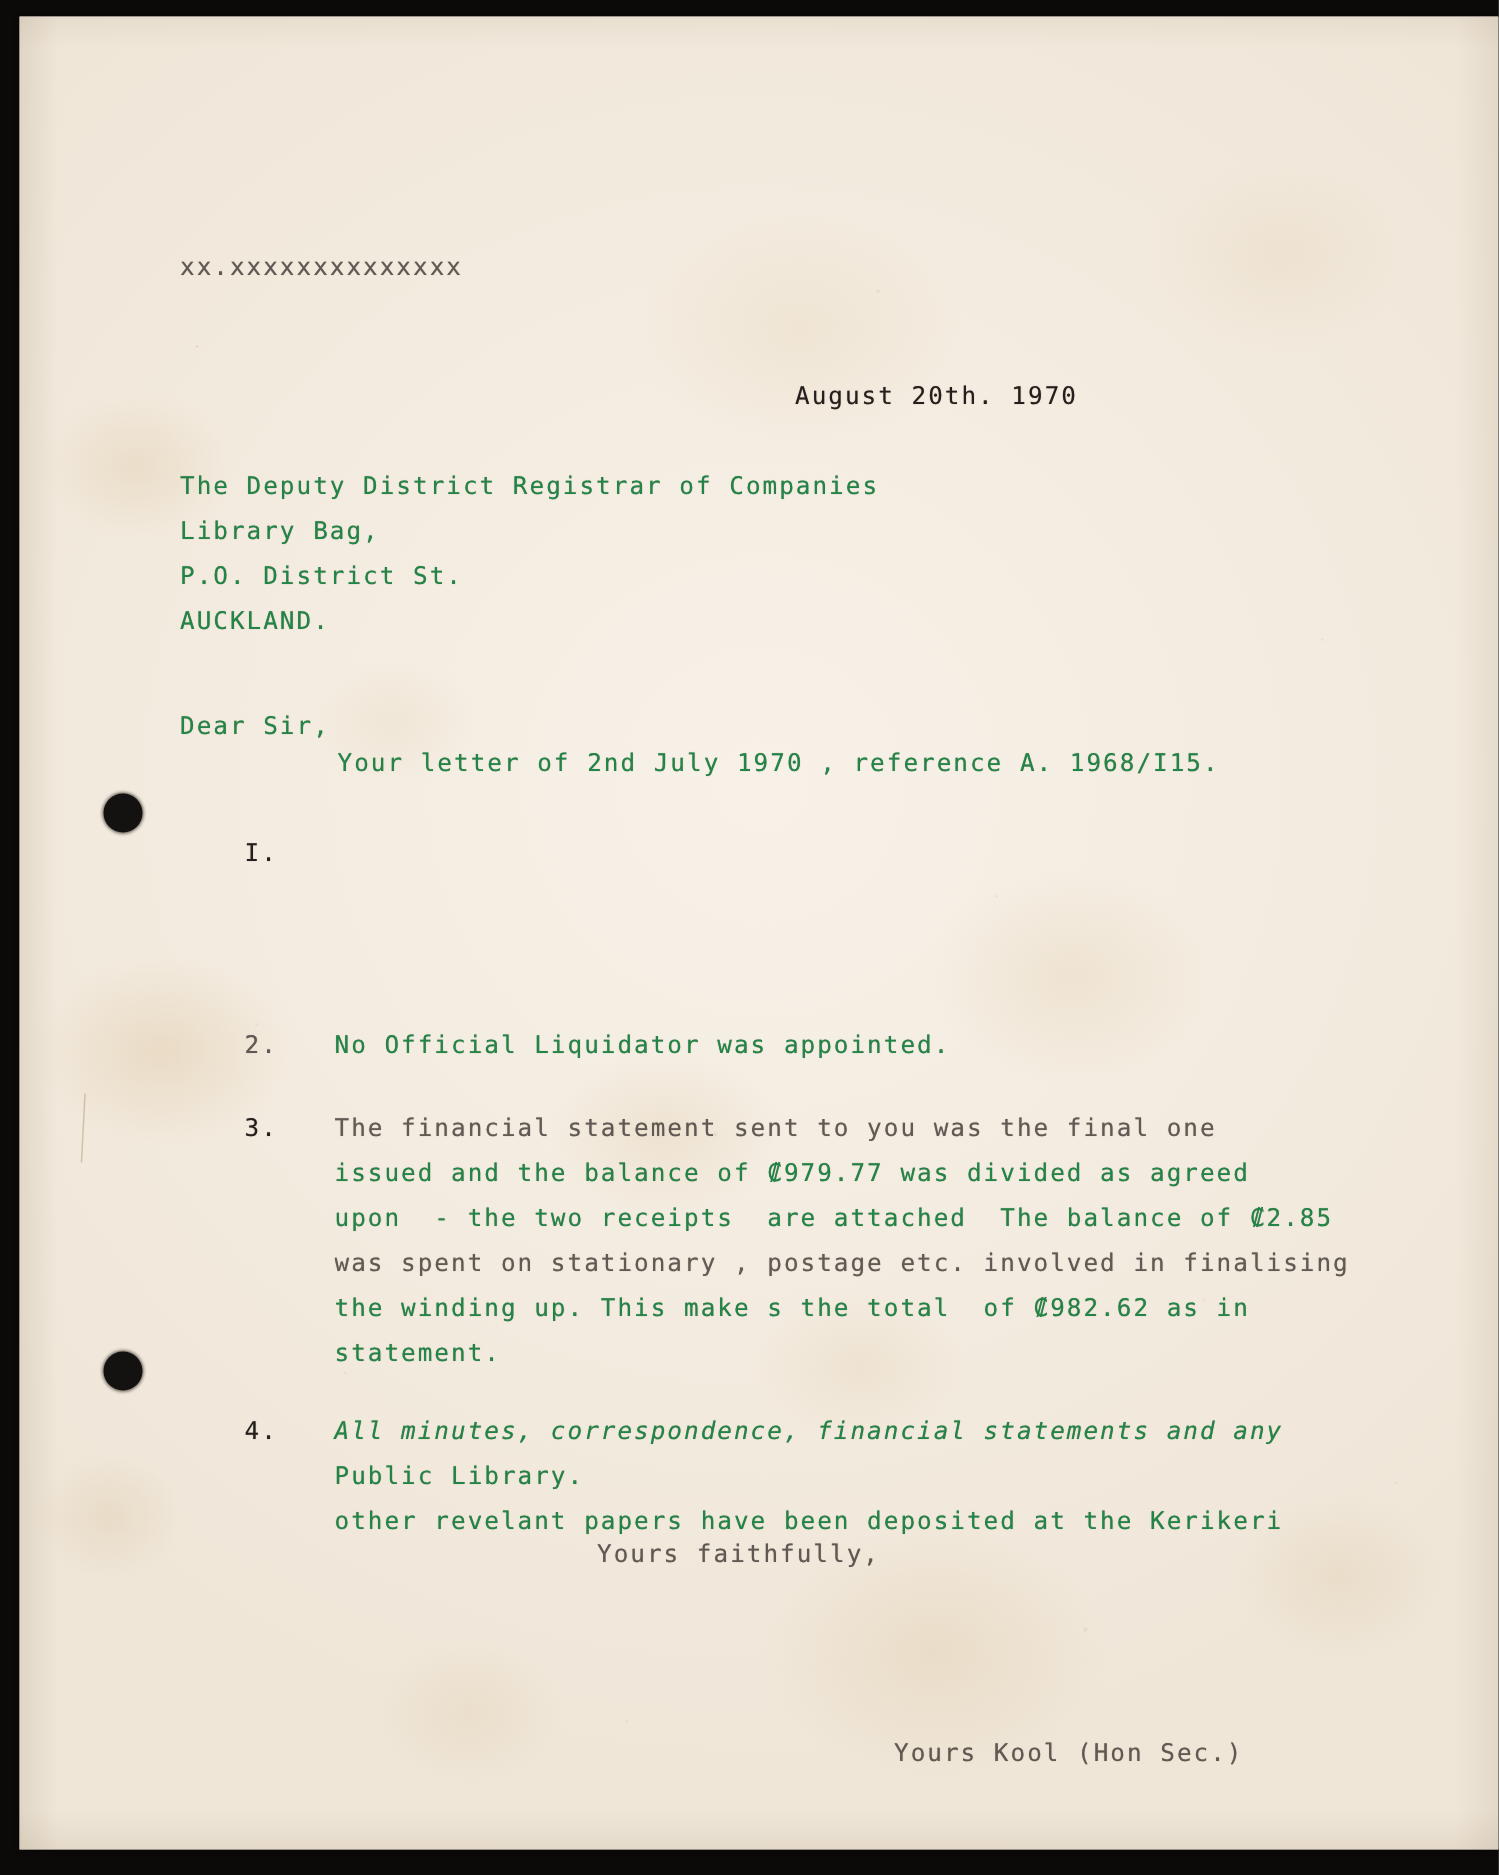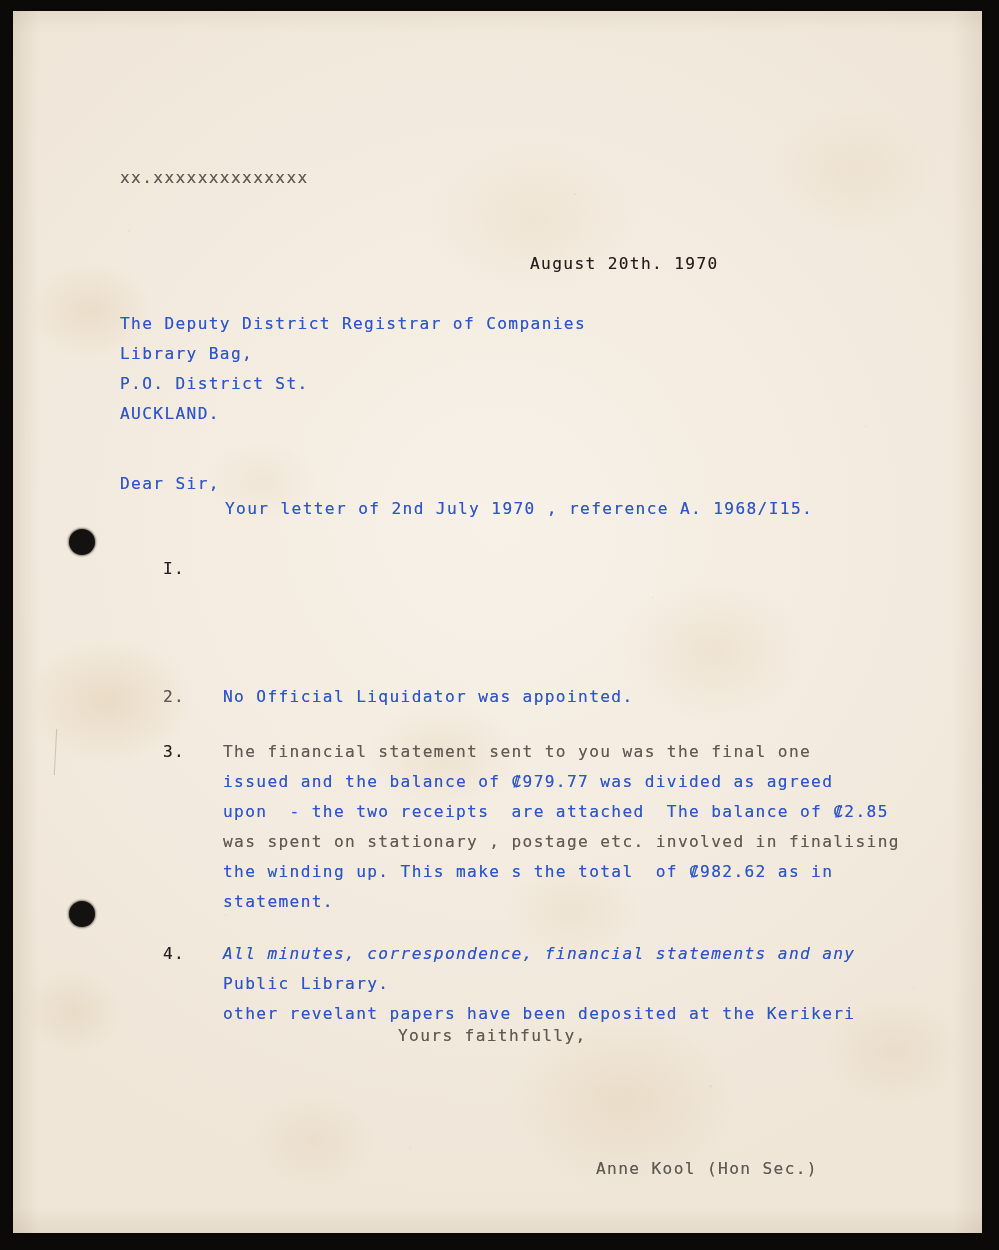--- a/index.html
+++ b/index.html
@@ -21,20 +21,21 @@
   
   .paper {
     position: absolute;
     left: 13px;
     top: 11px;
     width: 969px;
     height: 1222px;
     background: #f3ece2;
     overflow: hidden;
     box-shadow: 0 0 3px rgba(0,0,0,0.55);
+    padding-left: 18px;
   }
 
   
   .paper-base {
     position: absolute;
     inset: 0;
     background:
       radial-gradient(ellipse 70% 55% at 50% 42%, #f7f1e8 0%, #f3ebdf 55%, #efe6d8 100%);
   }
 
@@ -118,21 +119,21 @@
     font-family: "DejaVu Sans Mono", "Liberation Mono", monospace;
     font-size: 16.2px;
     letter-spacing: 1.35px;
     color: #2b2724;
     line-height: 30px;
     text-shadow: 0 0 0.6px rgba(60,52,44,0.55);
   }
 
   
   .ink-strong { color: #241f1c; }
-  .ink-mid    { color: #1d4ed8; opacity: 0.95; }
+  .ink-mid    { color: #15803d; opacity: 0.95; }
   .ink-light  { color: #4d4641; opacity: 0.88; }
 
   .block { position: absolute; }
 
   
   #xblock       { left: 107px; top: 152px; }
   #addr-sender  { left: 521px; top: 152px; }
   #date-line    { left: 517px; top: 238px; }
   #addr-to      { left: 107px; top: 298px; }
   #salutation   { left: 107px; top: 458px; }
@@ -205,16 +206,16 @@
 
     <div class="typed block ink-strong" id="item-4-num">4.</div>
     <div class="block" id="item-4-body">
       <span class="typed line ink-mid" style="position:relative;font-style:italic;">All minutes, correspondence, financial statements and any</span>
       <span class="typed line ink-mid" style="position:relative;">Public Library.</span>
       <span class="typed line ink-mid" style="position:relative;">other revelant papers have been deposited at the Kerikeri</span>
     </div>
 
     <div class="typed block ink-light" id="closing">Yours faithfully,</div>
 
-    <div class="typed block ink-light" id="signature">Anne Kool (Hon Sec.)</div>
+    <div class="typed block ink-light" id="signature">Yours Kool (Hon Sec.)</div>
 
   </div>
 </div>
 
 </body></html>

